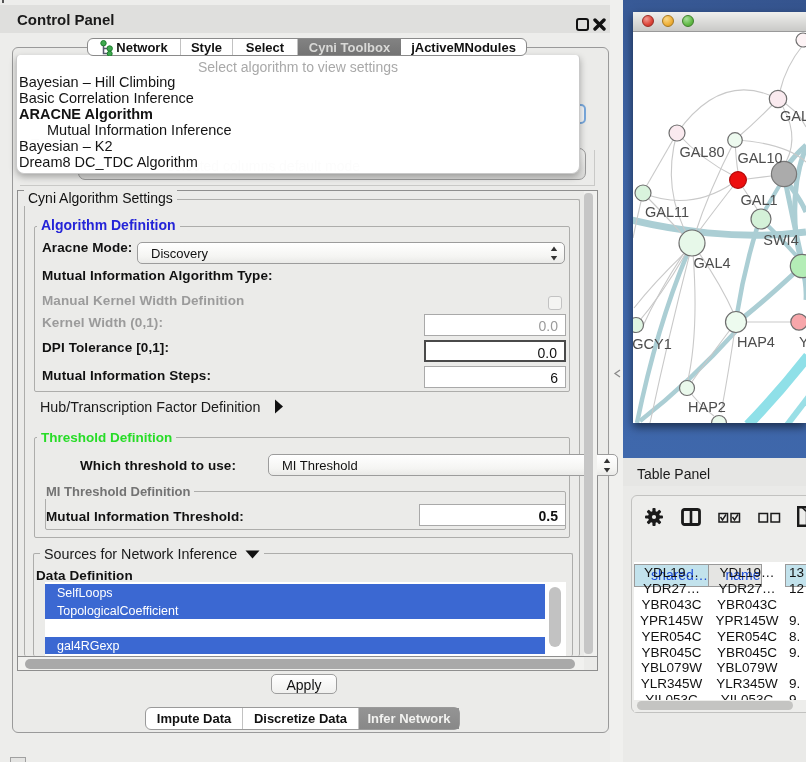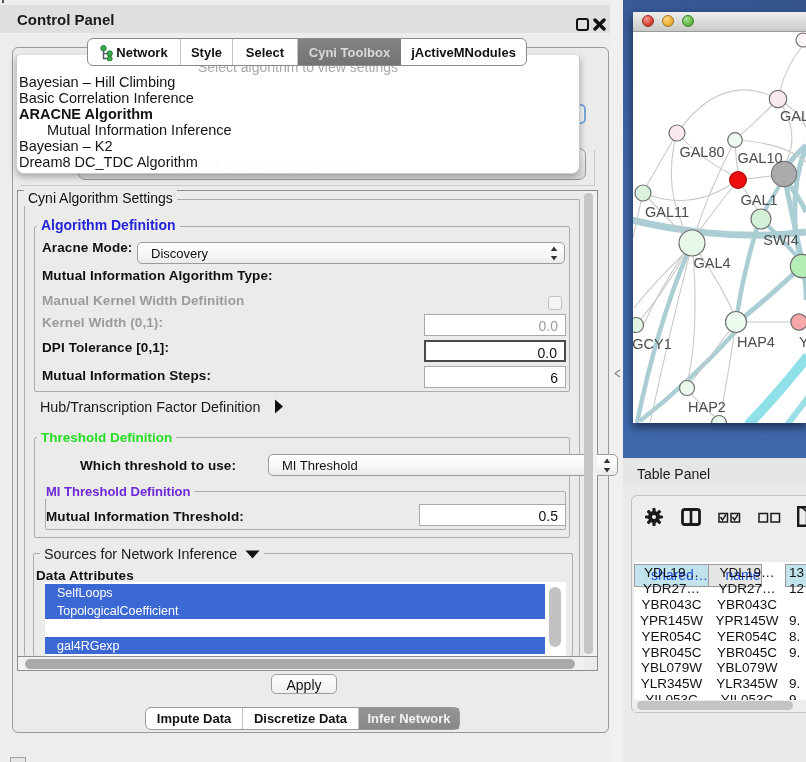--- a/index.html
+++ b/index.html
@@ -13,21 +13,21 @@
 #titlebar .t { position:absolute; left:17px; top:6px; font-size:15px; color:#1a1a1a;font-weight:bold; }
 #float-ic { position:absolute; left:576px; top:13px; width:13px; height:13px; border:2px solid #111; border-radius:3px; }
 
 #corner-mark { left:2px; top:0; width:2px; height:3px; background:#555; }
 
 
 #panel { left:12px; top:47px; width:597px; height:686px; border:1px solid #9A9A9A; border-radius:6px; background:#EBEBE9; }
 #divider { left:610px; top:0px; width:13px; height:762px; background:#F0F0EE; }
 
 
-#toptabs { left:87px; top:38px; width:440px; height:28px; background:#FFFFFF; border:1px solid #8A8A8A; border-radius:6px; display:flex; font-size:13px; font-weight:bold; color:#111; z-index:20; }
+#toptabs { left:87px; top:38px; width:440px; height:18px; background:#FFFFFF; border:1px solid #8A8A8A; border-radius:6px; display:flex; font-size:13px; font-weight:bold; color:#111; z-index:20; }
 #toptabs .seg { display:flex; align-items:center; justify-content:center; height:100%; border-right:1px solid #C2C2C2; }
 #toptabs .seg:last-child { border-right:none; }
 #toptabs .sel { background:linear-gradient(#828282,#747474); color:#D9D9D7; border-right:none; }
 
 
 #combo-sliver { left:78px; top:148px; width:508px; height:32px; border:1px solid #9A9A9A; border-radius:7px; background:linear-gradient(#F4F4F2,#D9D9D7); }
 #sliver-line-h { left:20px; top:185px; width:575px; height:1px; background:#C9C9C7; }
 #sliver-line-v { left:594px; top:150px; width:1px; height:36px; background:#C9C9C7; }
 
 
@@ -171,32 +171,32 @@
   <div class="blab" style="left:80px; top:458px;">Which threshold to use:</div>
   <div class="combo" style="left:236px; top:454px; width:350px;margin-left:32px;">
       <span class="ct">MI Threshold</span>
     <svg class="arr" viewBox="0 0 10 17">
         <path d="M5 1.5 L8.2 6 H1.8 Z" fill="#333"></path>
         <path d="M5 15.5 L1.8 11 H8.2 Z" fill="#333"></path>
       </svg>
   </div>
 
   <div class="groupbox" style="left:45px; top:491px; width:521px; height:39px;"></div>
-  <div class="gtitle" style="left:42px; top:484px; font-size:13px; font-weight:bold; color:#6d28d9;">MI Threshold Definition</div>
+  <div class="gtitle" style="left:42px; top:484px; font-size:13px; font-weight:bold; color:#737373;">MI Threshold Definition</div>
 
   <div class="blab" style="left:46px; top:509px;">Mutual Information Threshold:</div>
-  <div class="tfield" style="left:419px; top:504px; width:147px;">0.5</div>
+  <div class="tfield" style="left:419px; top:504px; width:147px;font-weight:bold;">0.5</div>
 
   <div class="groupbox" style="left:33px; top:553px; width:540px; height:103px; border-bottom:none;"></div>
   <div class="gtitle" style="left:40px; top:546px; font-size:14.3px; color:#1a1a1a;">Sources for Network Inference
     <svg width="15" height="9" viewBox="0 0 15 9" style="margin-left:4px;">
         <path d="M0.5 0.5 L14.5 0.5 L7.5 8.5 Z" fill="#111"></path>
       </svg>
   </div>
-  <div class="blab" style="left:36px; top:568px; font-size:13.5px;">Data Attributes</div>
+  <div class="blab" style="left:36px; top:568px; font-size:13.5px;">Data Definition</div>
 
   <div id="datalist" class="abs">
     <div class="sel" style="top:2px;">SelfLoops</div>
     <div class="sel" style="top:19.5px;">TopologicalCoefficient</div>
     <div class="sel" style="top:54.5px;">gal4RGexp</div>
   </div>
   <div id="list-vthumb" class="abs"></div>
 
   <div class="abs" style="left:17px; top:656px; width:581px; height:1px; background:#8E8E8E;"></div>
   <div id="sp-htrack" class="abs"></div>

